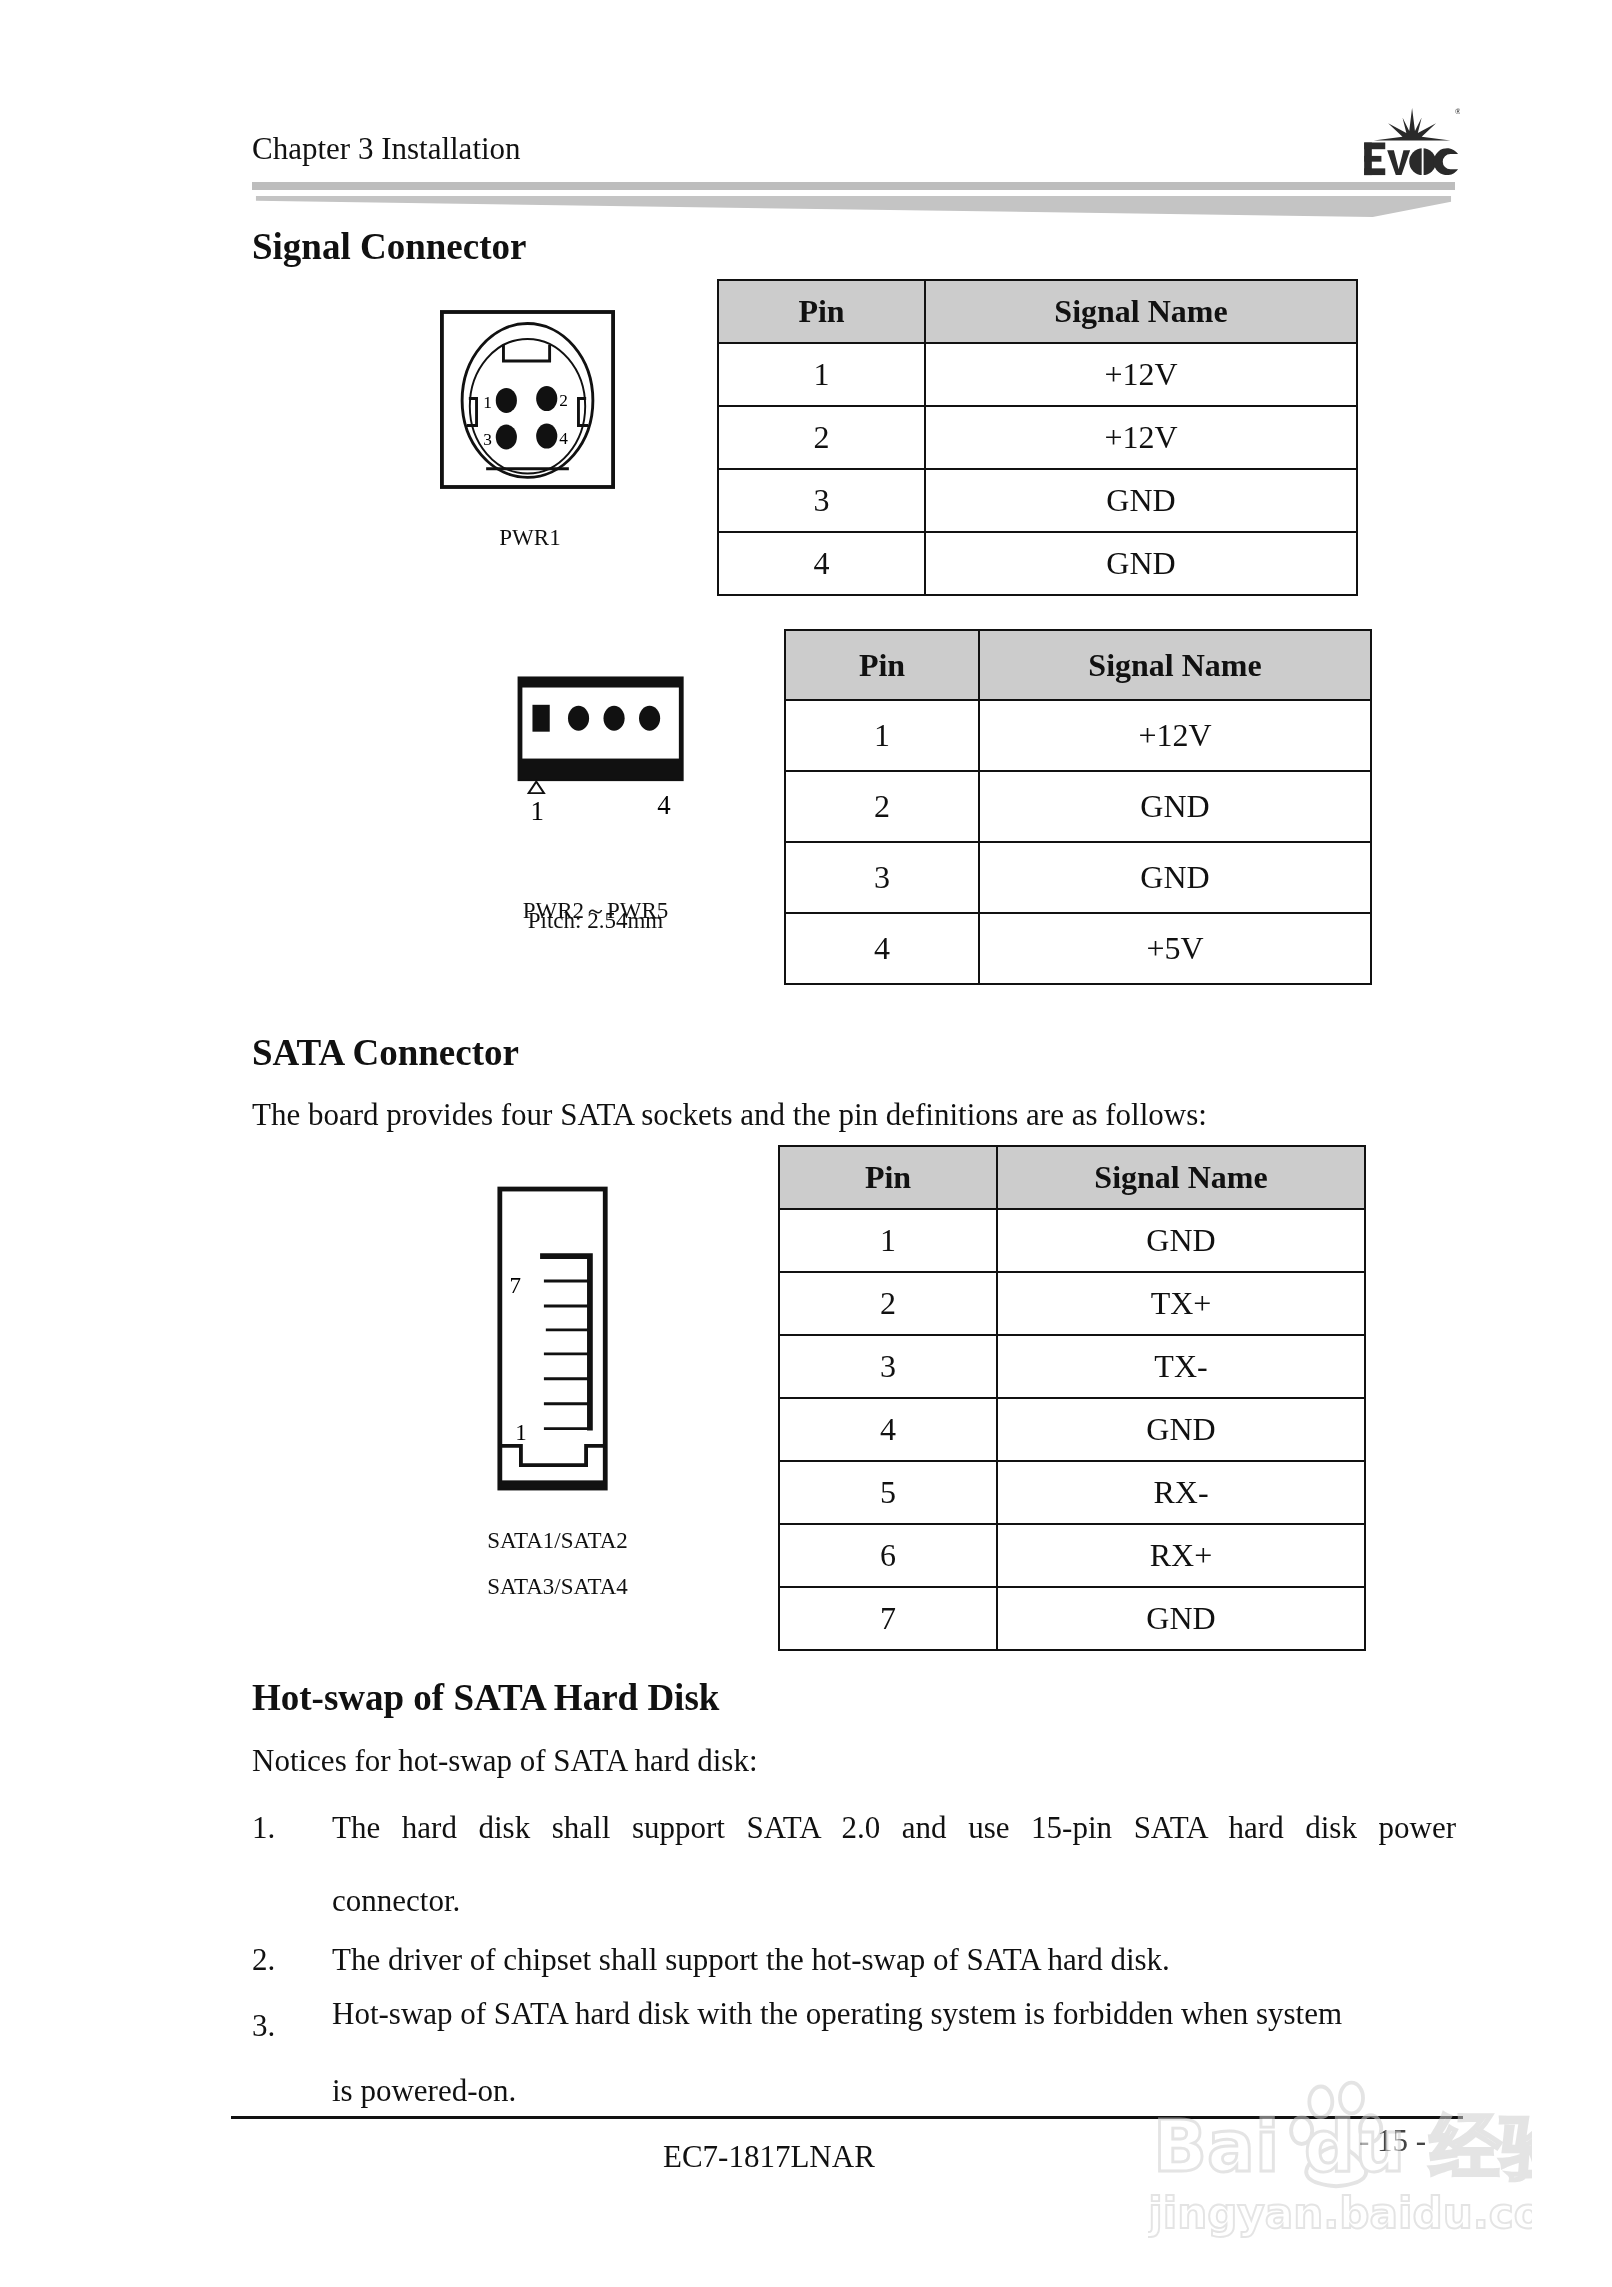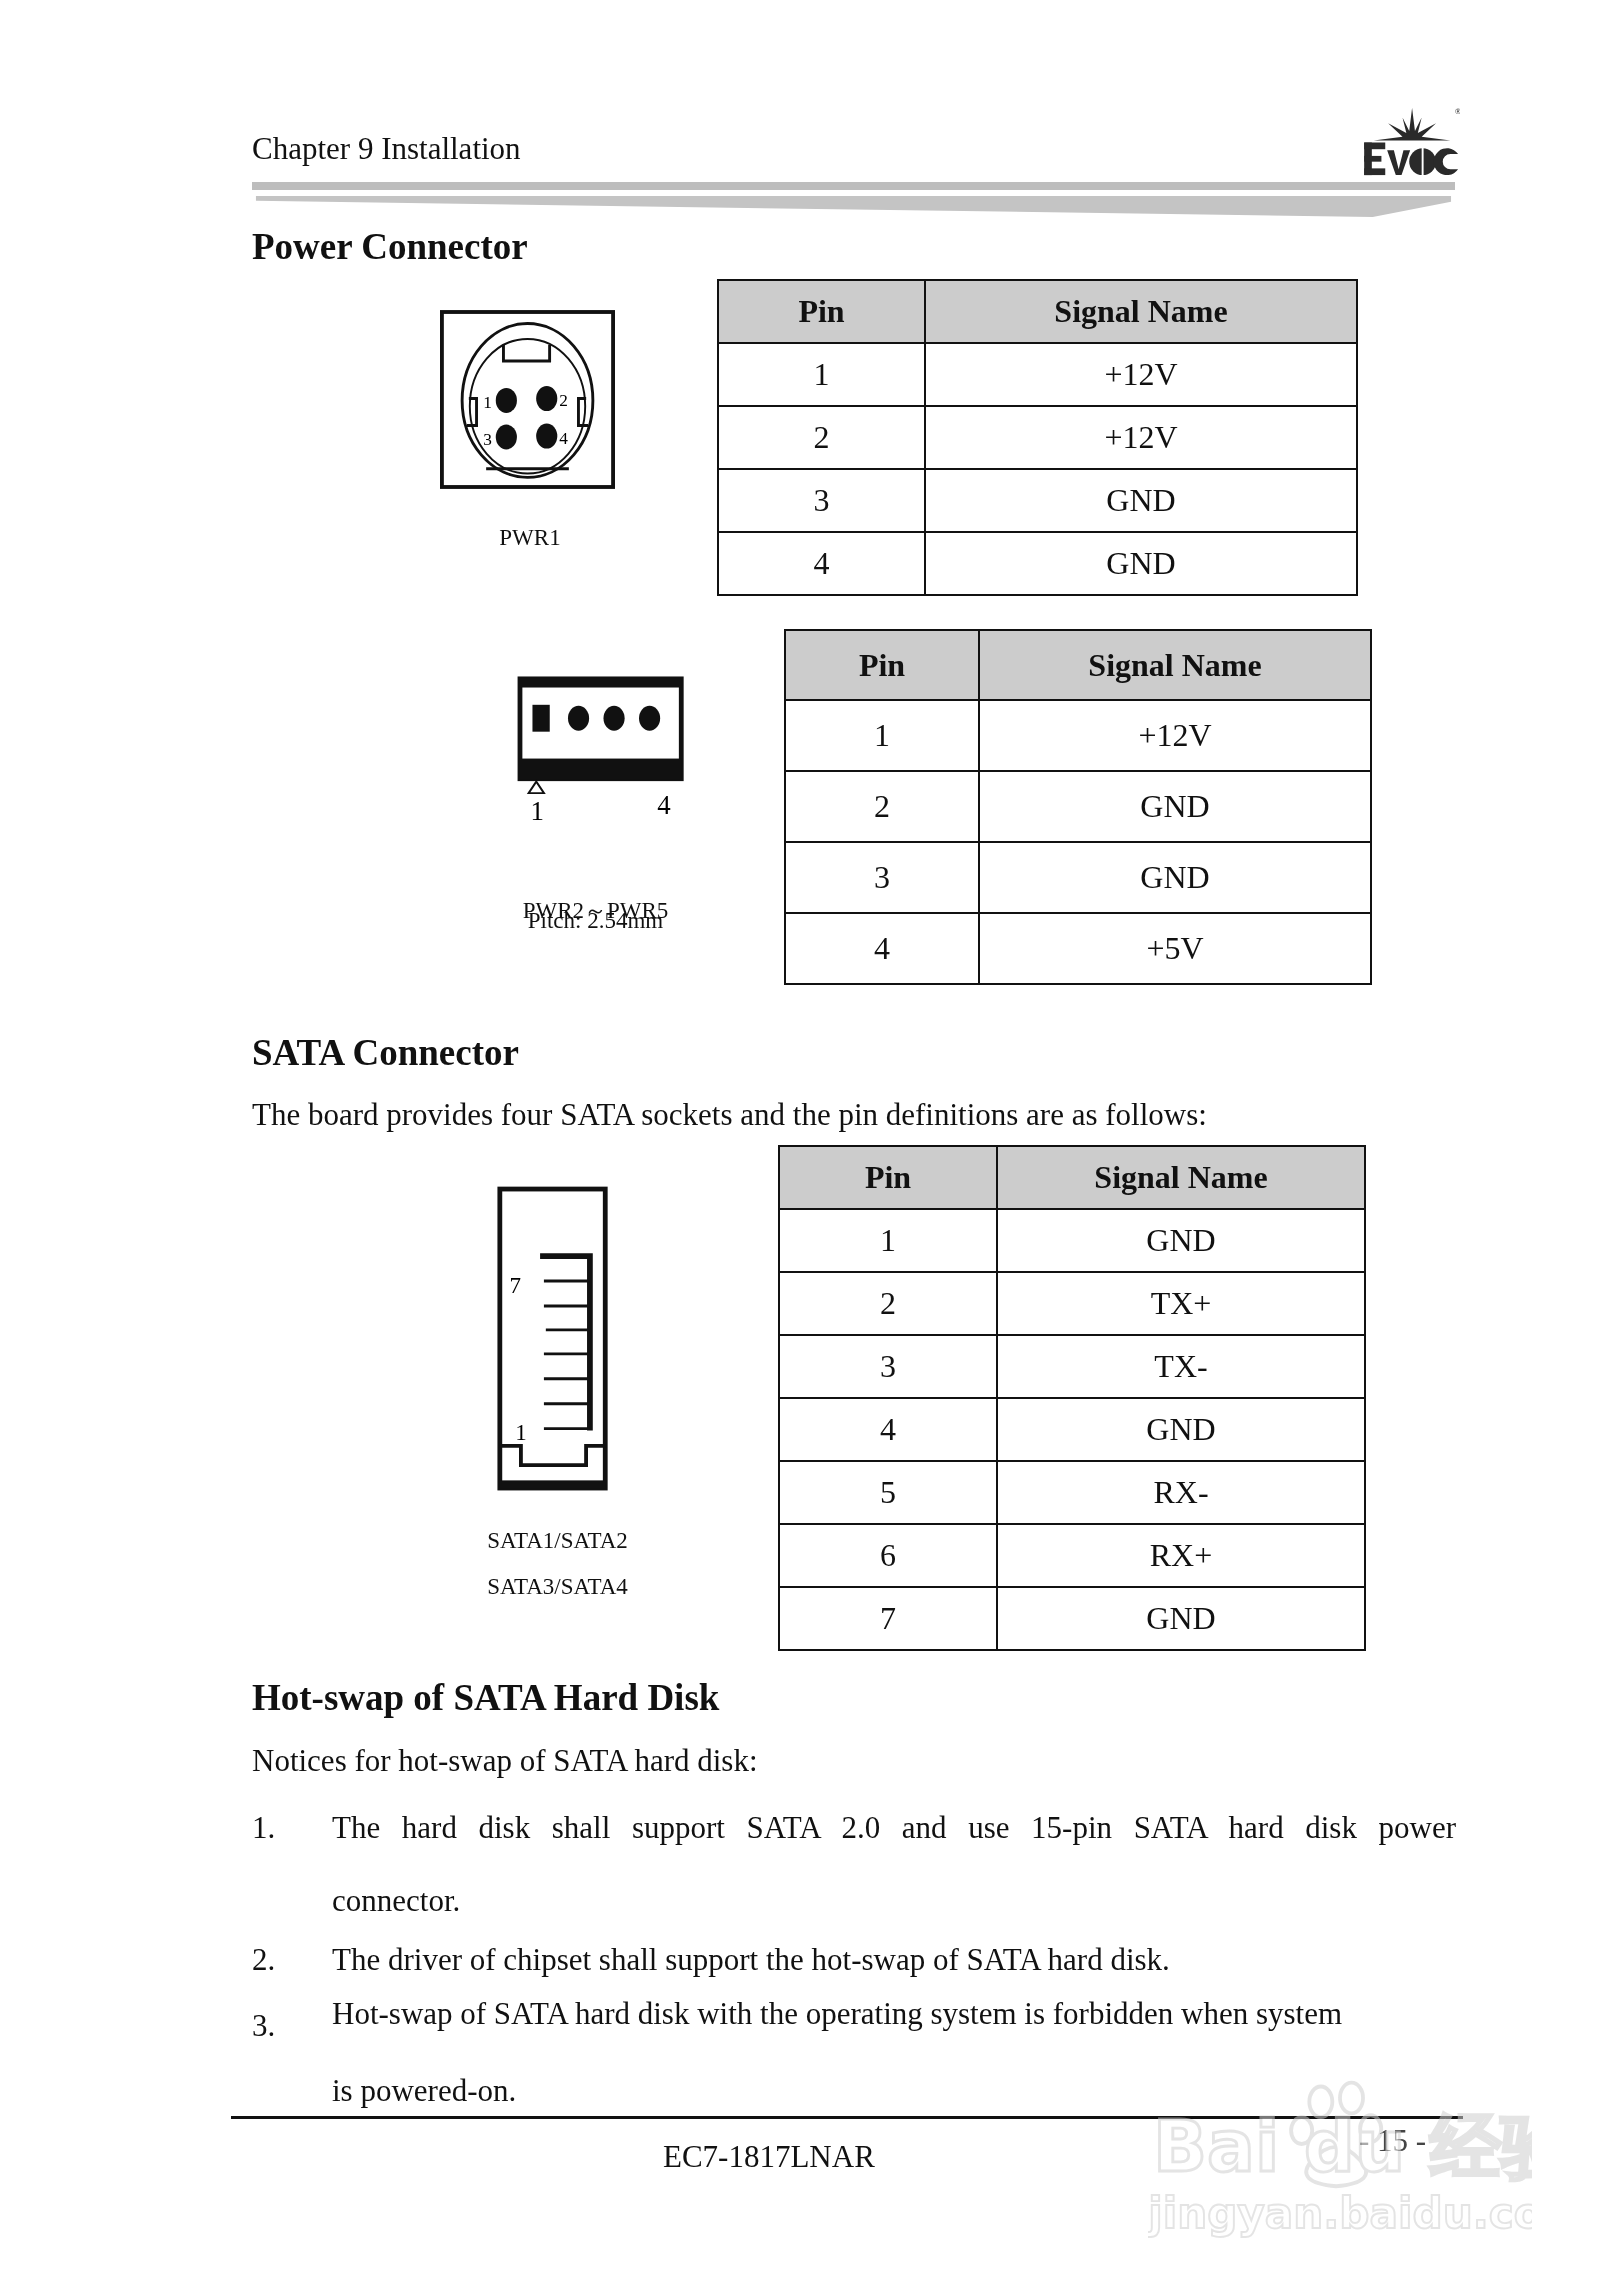--- a/index.html
+++ b/index.html
@@ -20,21 +20,21 @@
   .li-text { font-size:31px; left:332px; width:1124px; }
   .justify { text-align:justify; text-align-last:justify; }
   .footer-line { left:231px; top:2116px; width:1232px; height:2.9px; background:#111; }
   .footer-model { left:663px; top:2123px; font-size:31px;margin-top:16px; }
   .footer-page { left:1359px; top:2123px; font-size:31px; color:#444; }
   .watermark { left:1148px; top:2075px; width:384px; height:163px; opacity:0.55; }
 </style>
 </head>
 <body>
 
-<div class="abs header-title">Chapter 9 Installation</div>
+<div class="abs header-title">Chapter 3 Installation</div>
 
 <div class="abs logo">
   <svg width="115" height="77" viewBox="0 0 120 80">
     <g fill="#2a2a2a">
       <polygon points="70,4 73,28 80,14 76,30 95,20 80,34 110,38 60,38 30,38 60,34 45,20 64,30 60,14 67,28"></polygon>
       <rect x="20" y="40" width="8" height="34"></rect>
       <rect x="20" y="40" width="22" height="7"></rect>
       <rect x="20" y="54" width="18" height="6"></rect>
       <rect x="20" y="67" width="22" height="7"></rect>
       <polygon points="44,48 51,48 56,68 61,48 68,48 59,74 53,74"></polygon>
@@ -46,21 +46,21 @@
   </svg>
 </div>
 
 <div class="abs hbar1"></div>
 <div class="abs hbar2">
   <svg width="1203" height="21" viewBox="0 0 1252 22">
     <polygon points="0,0 1252,0 1252,6 1170,22 0,5" fill="#c4c4c4"></polygon>
   </svg>
 </div>
 
-<div class="abs h2" style="top:225px;">Power Connector</div>
+<div class="abs h2" style="top:225px;">Signal Connector</div>
 
 <div class="abs" style="left:440px;top:310px;width:175px;height:179px;">
   <svg width="175" height="179" viewBox="0 0 182 186">
     <rect x="2" y="2" width="178" height="182" fill="none" stroke="#111" stroke-width="4"></rect>
     <ellipse cx="91" cy="94" rx="68" ry="80" fill="none" stroke="#111" stroke-width="3"></ellipse>
     <path d="M66,36 L66,53 L114,53 L114,36 M30,92 L38,92 L38,120 L28,120 M152,92 L144,92 L144,120 L154,120 M48,165 L134,165" fill="none" stroke="#111" stroke-width="3"></path>
     <ellipse cx="91" cy="100" rx="60" ry="70" fill="none" stroke="#111" stroke-width="2"></ellipse>
     <ellipse cx="69" cy="94" rx="11" ry="13" fill="#111"></ellipse>
     <ellipse cx="111" cy="92" rx="11" ry="13" fill="#111"></ellipse>
     <ellipse cx="69" cy="132" rx="11" ry="13" fill="#111"></ellipse>

